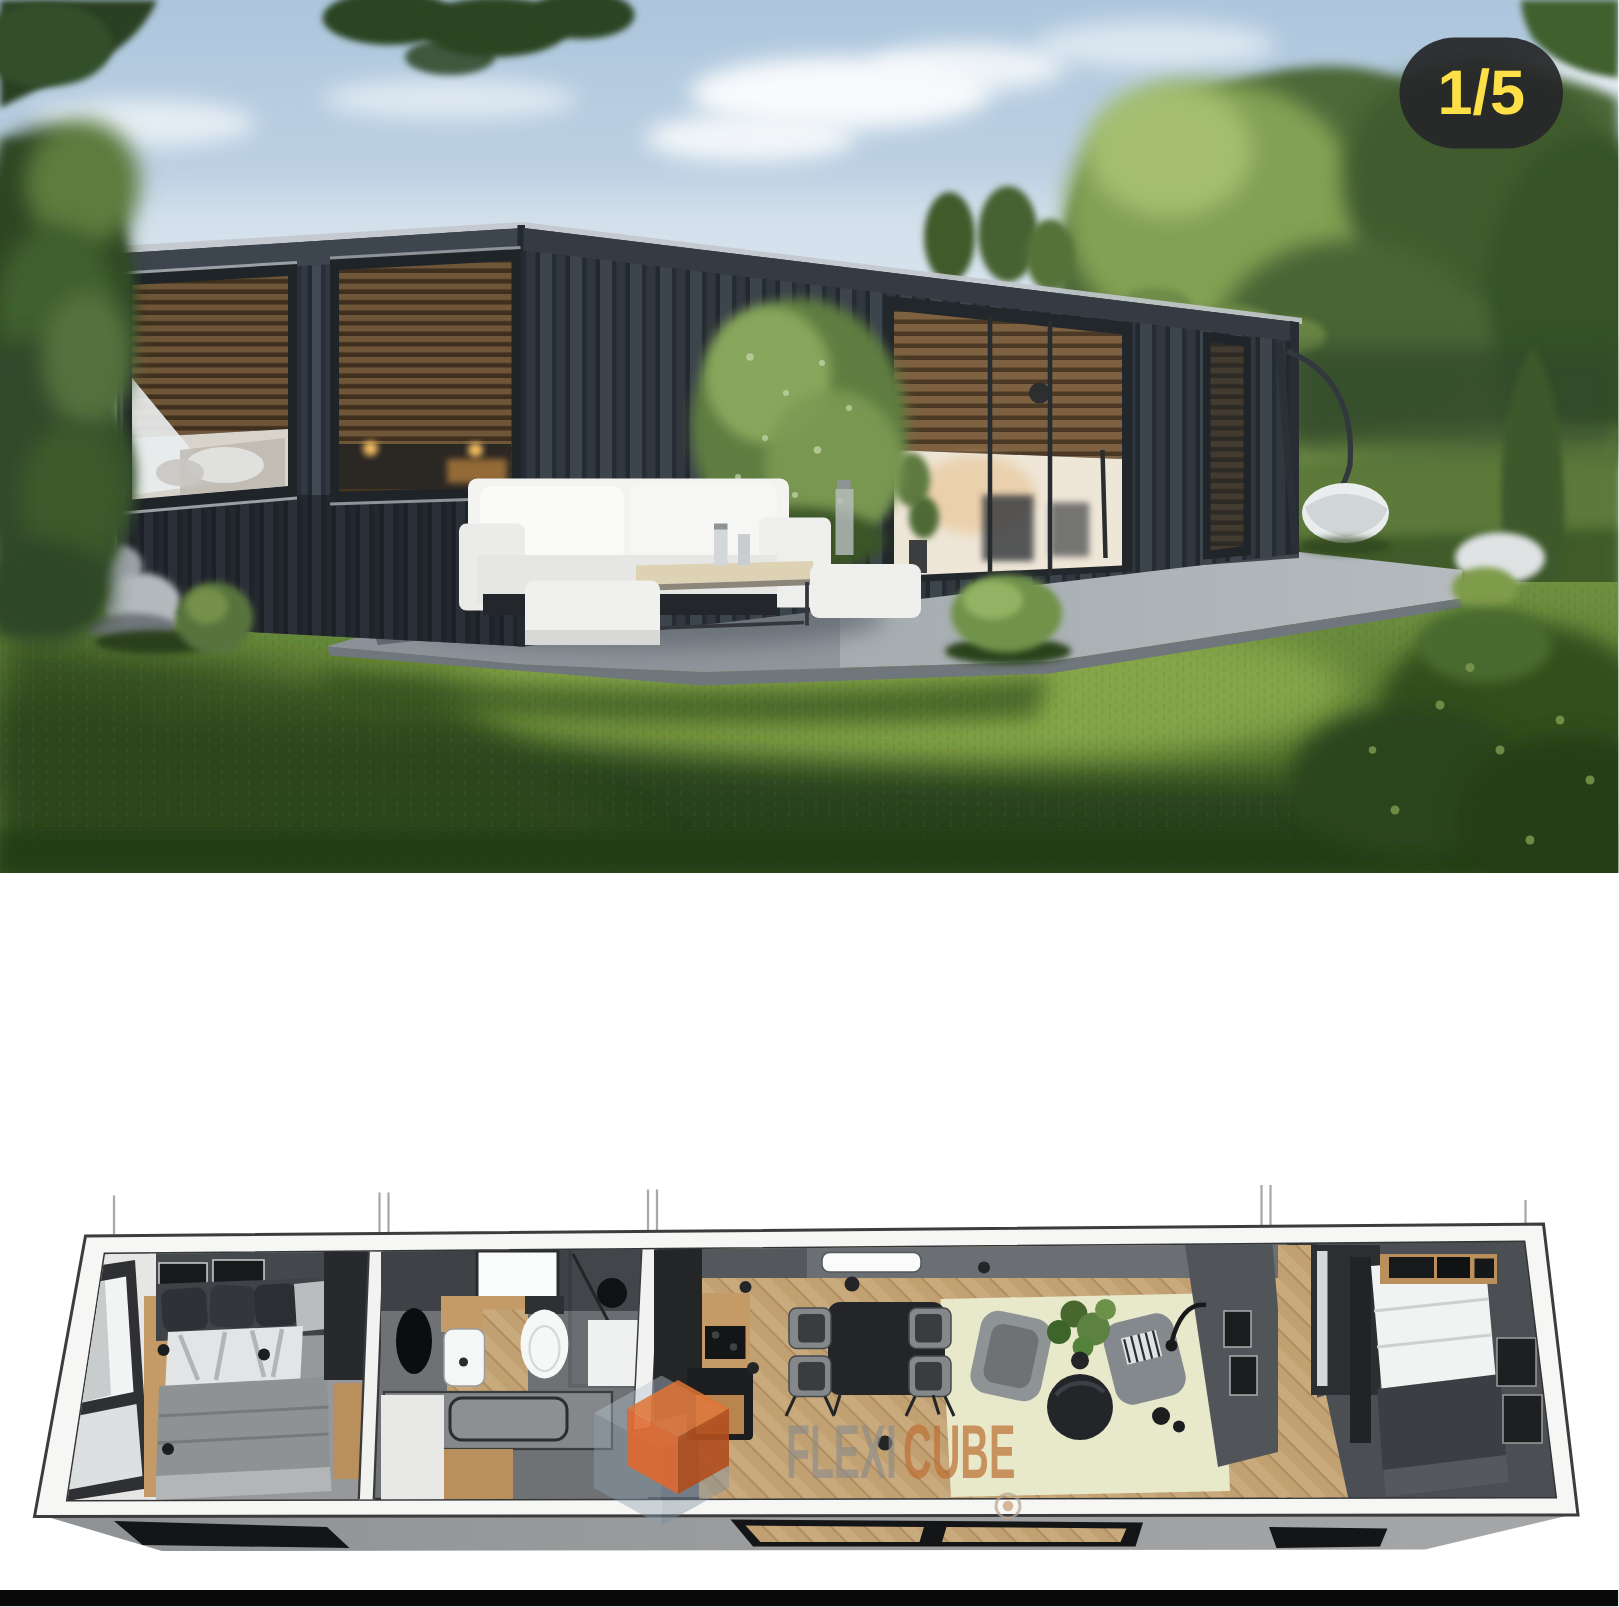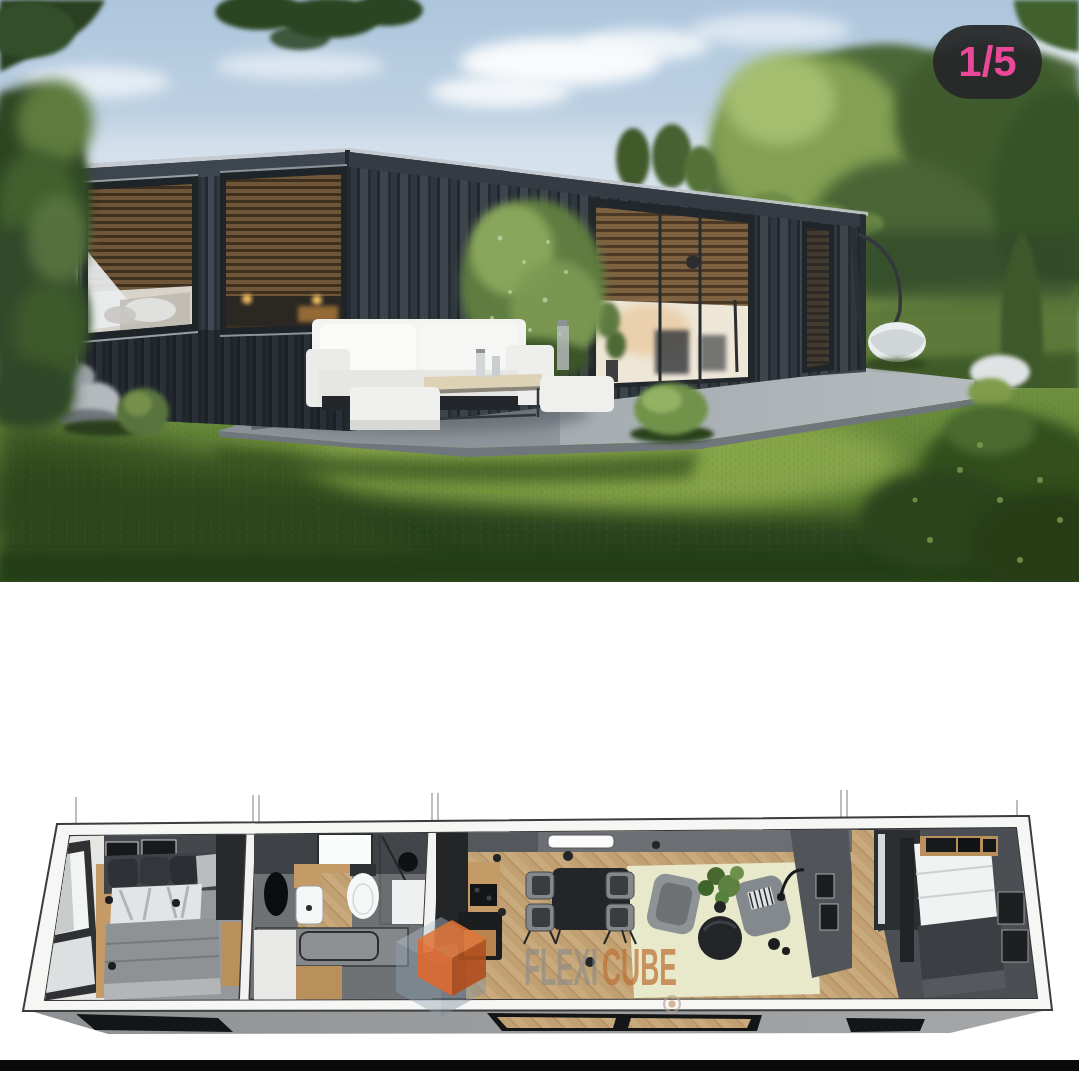--- a/index.html
+++ b/index.html
@@ -566,15 +566,15 @@
 </g>
 
 <text x="524" y="985" font-family="Liberation Sans, sans-serif" font-size="51" font-weight="bold" fill="#8a8a8a" opacity="0.62" textLength="74" lengthAdjust="spacingAndGlyphs">FLEXI</text>
 
 <text x="602" y="985" font-family="Liberation Sans, sans-serif" font-size="51" font-weight="bold" fill="#bd7136" opacity="0.72" textLength="75" lengthAdjust="spacingAndGlyphs">CUBE</text>
 
 <rect x="0" y="1060" width="1079" height="11" fill="#0a0a0a"></rect>
 
 </svg>
 
-<div style="position:absolute;left:933px;top:25px;width:109px;height:74px;border-radius:38px;background:rgba(38,39,40,0.93);color:#ec4899;font-weight:bold;font-size:42px;text-align:center;line-height:74px;">1/5</div>
+<div style="position:absolute;left:933px;top:25px;width:109px;height:74px;border-radius:38px;background:rgba(38,39,40,0.93);color:#fde047;font-weight:bold;font-size:42px;text-align:center;line-height:74px;">1/5</div>
 
 </div>
 
 </body></html>

